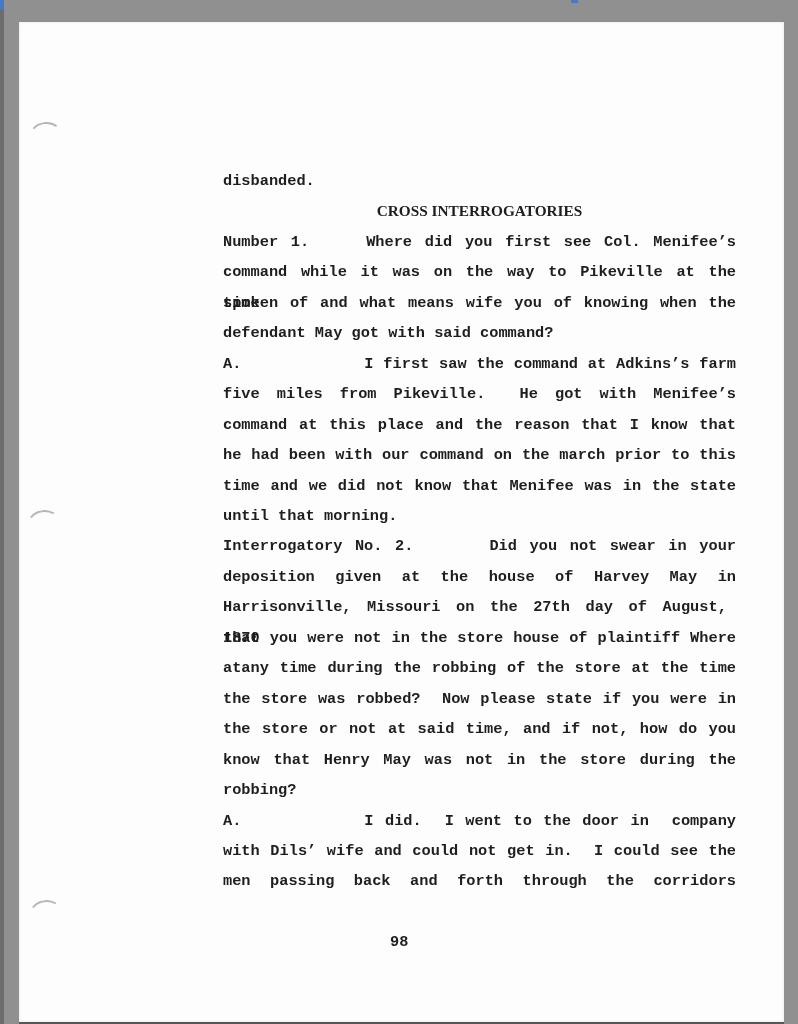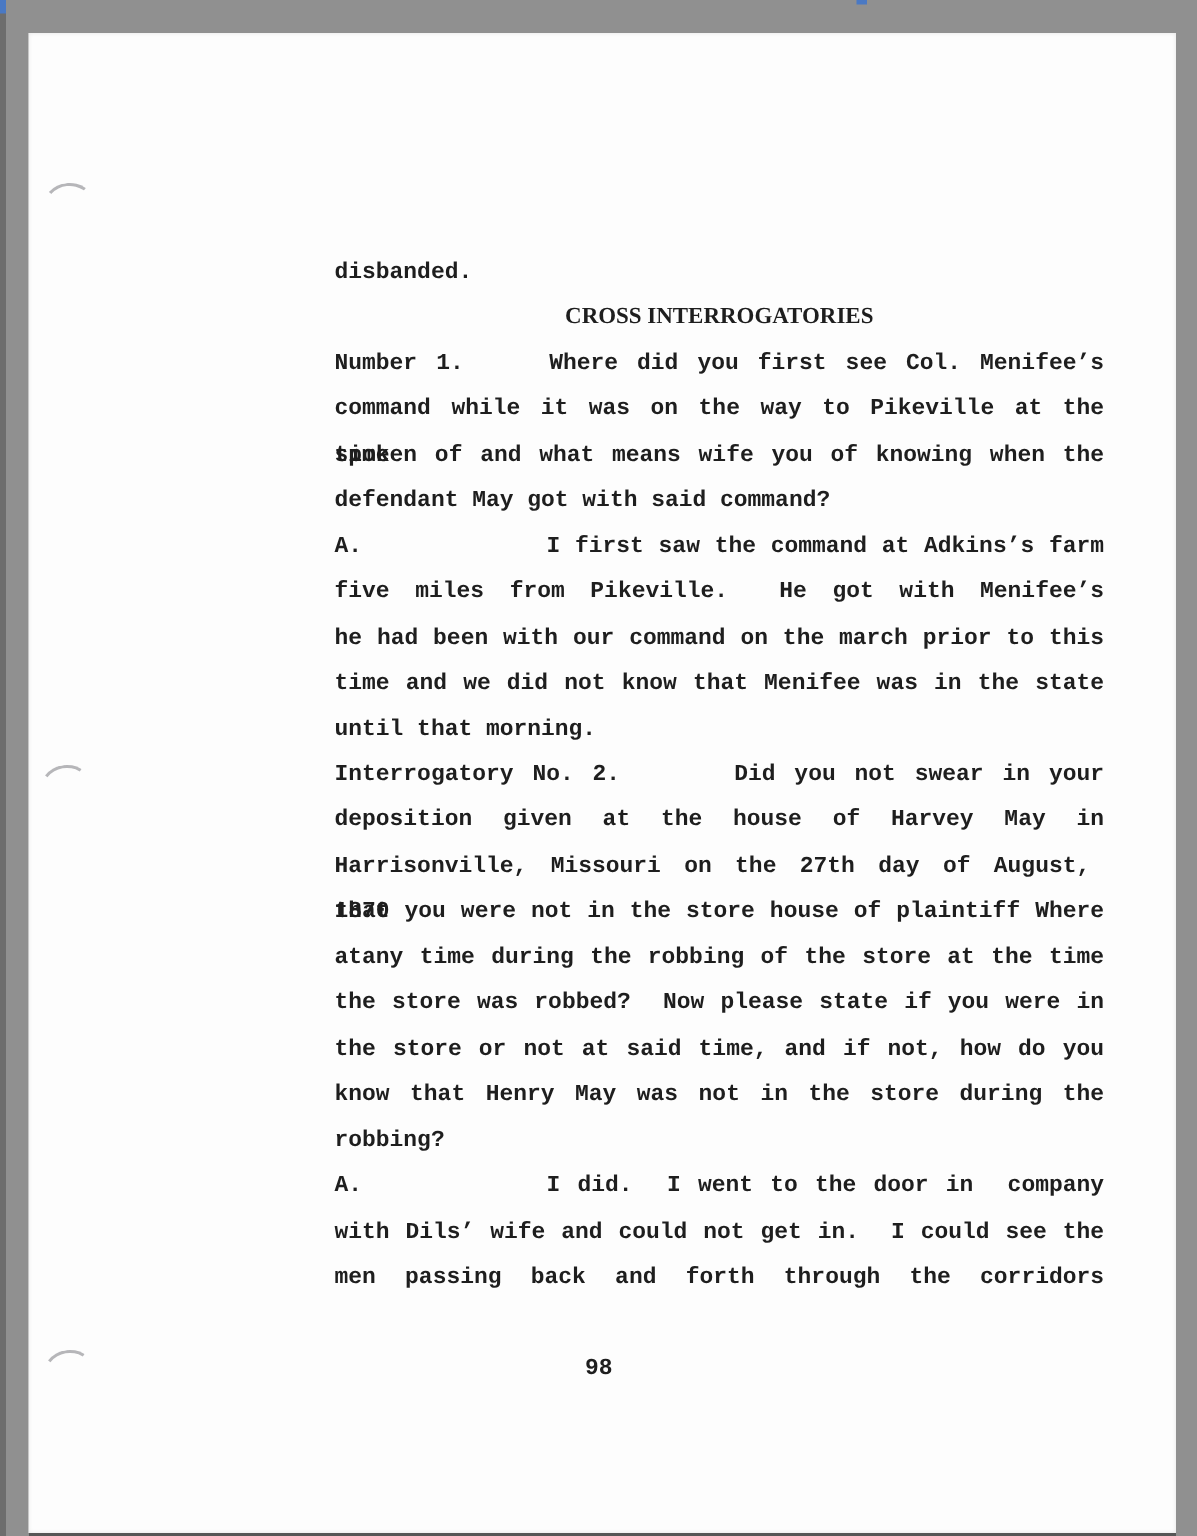--- a/index.html
+++ b/index.html
@@ -83,20 +83,21 @@
     <div class="punch punch-3"></div>
     <div class="text-block" style="color: rgb(30, 30, 30);">
         <div class="line">disbanded.</div>
         <div class="line center">CROSS INTERROGATORIES</div>
         <div class="line just"><span>Number&nbsp;1.</span><span class="gap" style="width: 57px;"></span>Where did you first see Col. Menifee’s</div>
         <div class="line just">command while it was on the way to Pikeville at the time</div>
         <div class="line just">spoken of and what means wife you of knowing when the</div>
         <div class="line">defendant May got with said command?</div>
         <div class="line just"><span>A.</span><span class="gap" style="width: 123px;"></span>I first saw the command at Adkins’s farm</div>
         <div class="line just">five miles from Pikeville.&nbsp; He got with Menifee’s</div>
+        <div class="line just">command at this place and the reason that I know that</div>
         <div class="line just">he had been with our command on the march prior to this</div>
         <div class="line just">time and we did not know that Menifee was in the state</div>
         <div class="line">until that morning.</div>
         <div class="line just"><span>Interrogatory&nbsp;No.&nbsp;2.</span><span class="gap" style="width: 76px;"></span>Did you not swear in your</div>
         <div class="line just">deposition given at the house of Harvey May in</div>
         <div class="line just">Harrisonville, Missouri on the 27th day of August,&nbsp; 1870</div>
         <div class="line just">that you were not in the store house of plaintiff Where</div>
         <div class="line just">atany time during the robbing of the store at the time</div>
         <div class="line just">the store was robbed?&nbsp; Now please state if you were in</div>
         <div class="line just">the store or not at said time, and if not, how do you</div>

